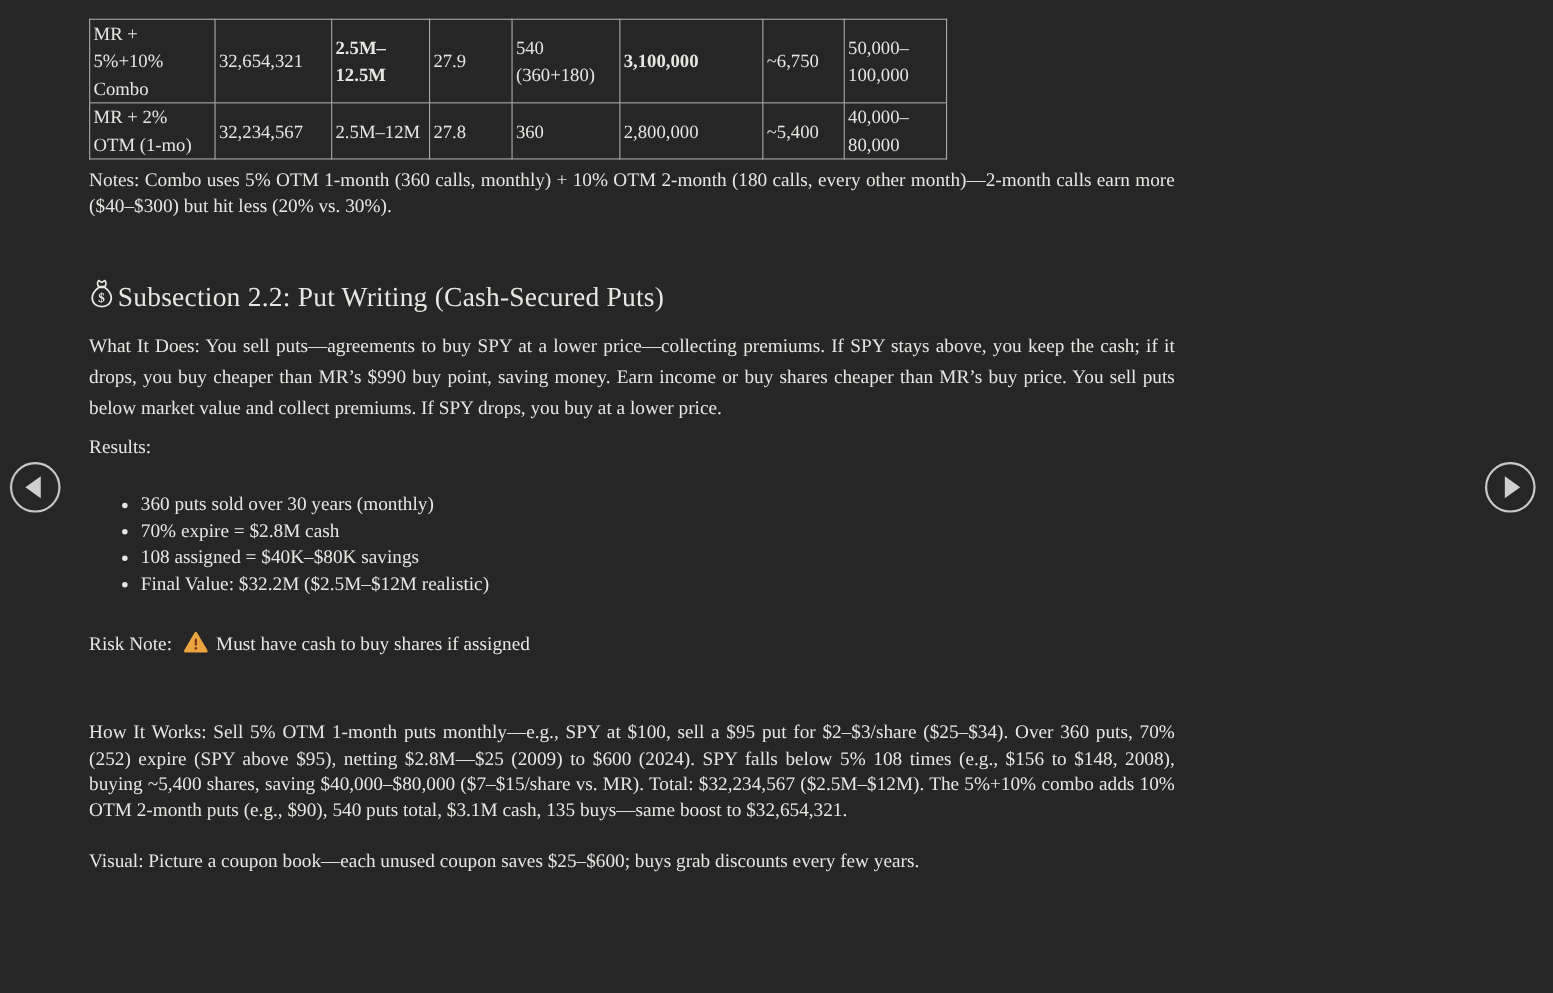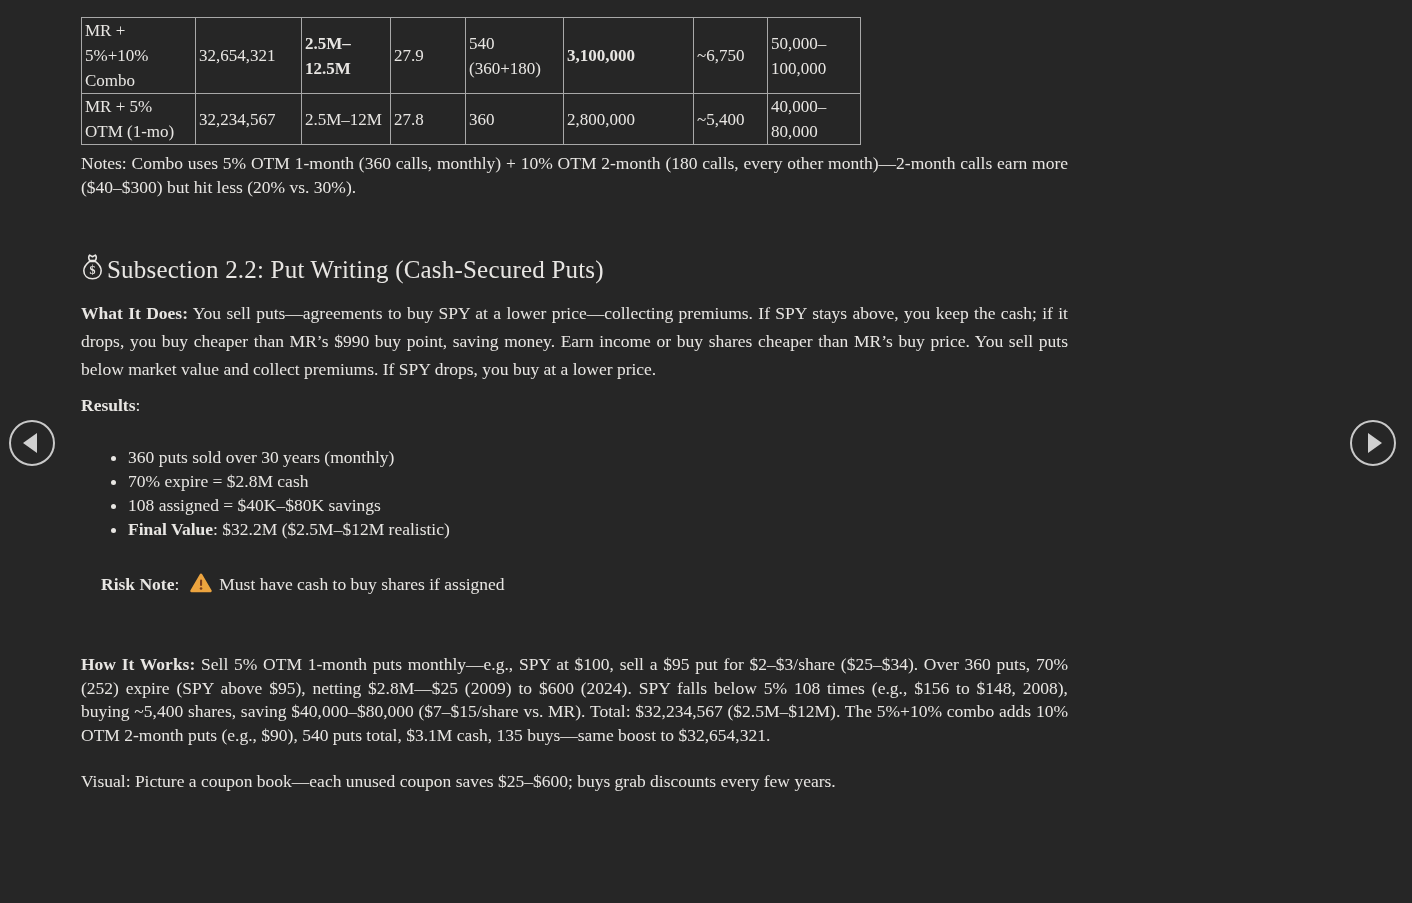--- a/index.html
+++ b/index.html
@@ -58,33 +58,33 @@
   .example-para { margin-top: 24px; line-height: 28px; text-align: justify; }
   .results-label { margin-top: 8px; line-height: 28px; }
   ul.results-list {
     margin: 26px 0 0 0;
     padding-left: 47px;
   }
   ul.results-list li {
     line-height: 24px;
     padding-left: 0;
   }
-  .risk { margin-top: 29px; line-height: 28px; margin-left: 20px; }
+  .risk { margin-top: 29px; line-height: 28px; }
   .warn-icon {
     display: inline-block;
     vertical-align: -3px;
     margin: 0 7px 0 11px;
   }
   .hiw {
     margin-top: 52px;
     line-height: 23.5px;
     text-align: justify;
   }
   .visual { margin-top: 22px; line-height: 24px; }
-  b { font-weight: bold; }
+  b { font-weight: normal; }
   
   .nav-btn {
     position: fixed;
     top: 420px;
     width: 46px;
     height: 46px;
     border-radius: 50%;
     border: 2.5px solid #c9c9c9;
     background: transparent;
     display: flex;
@@ -125,21 +125,21 @@
         <td>MR + 5%+10% Combo</td>
         <td>32,654,321</td>
         <td class="bold">2.5M–12.5M</td>
         <td>27.9</td>
         <td>540 (360+180)</td>
         <td class="bold">3,100,000</td>
         <td>~6,750</td>
         <td>50,000–100,000</td>
       </tr>
       <tr>
-        <td>MR + 5% OTM (1-mo)</td>
+        <td>MR + 2% OTM (1-mo)</td>
         <td>32,234,567</td>
         <td>2.5M–12M</td>
         <td>27.8</td>
         <td>360</td>
         <td>2,800,000</td>
         <td>~5,400</td>
         <td>40,000–80,000</td>
       </tr>
     </tbody>
   </table>

